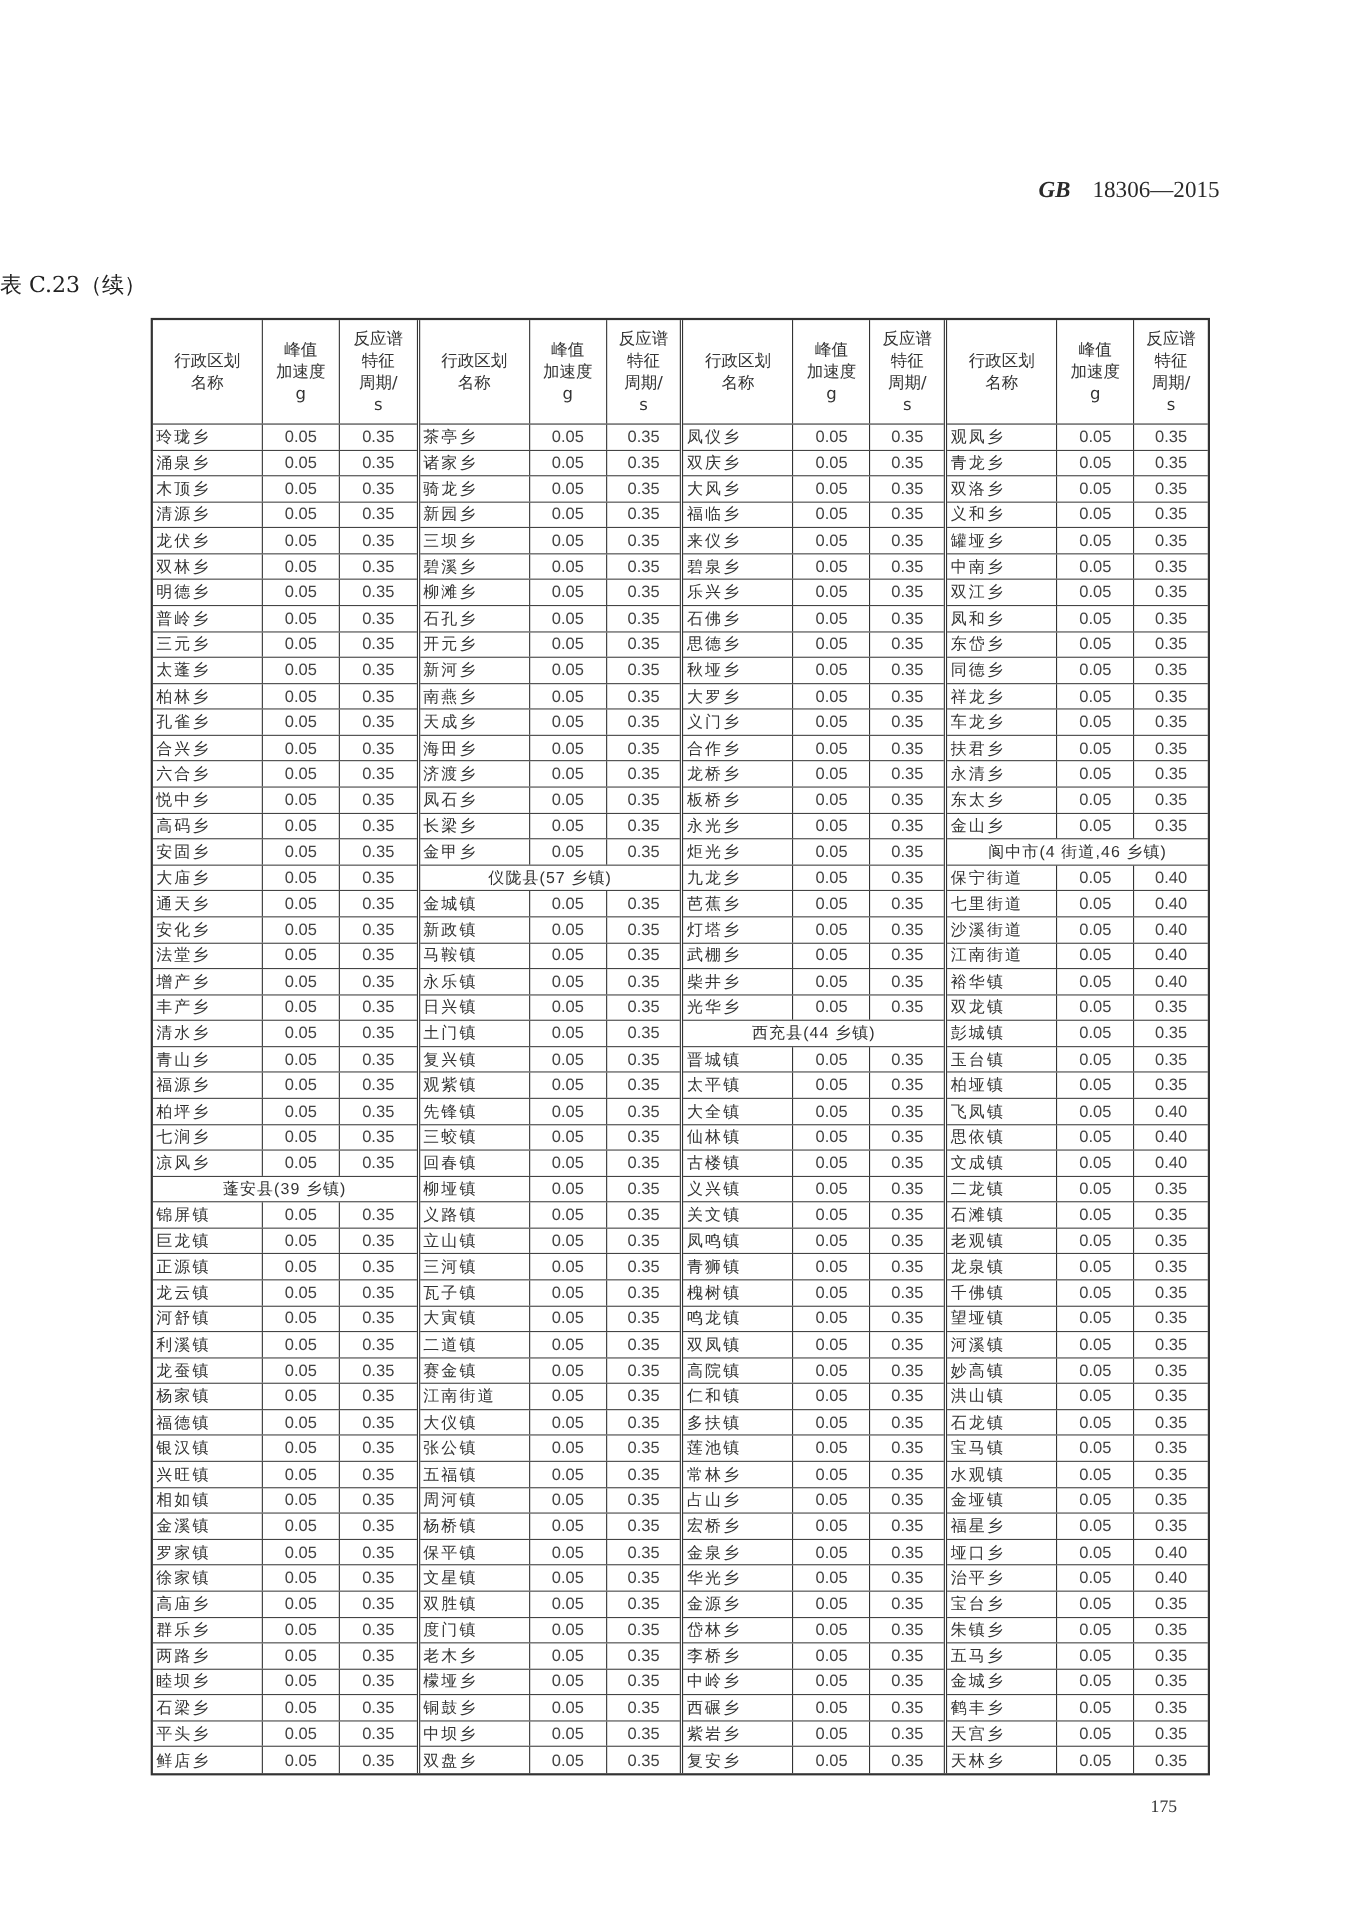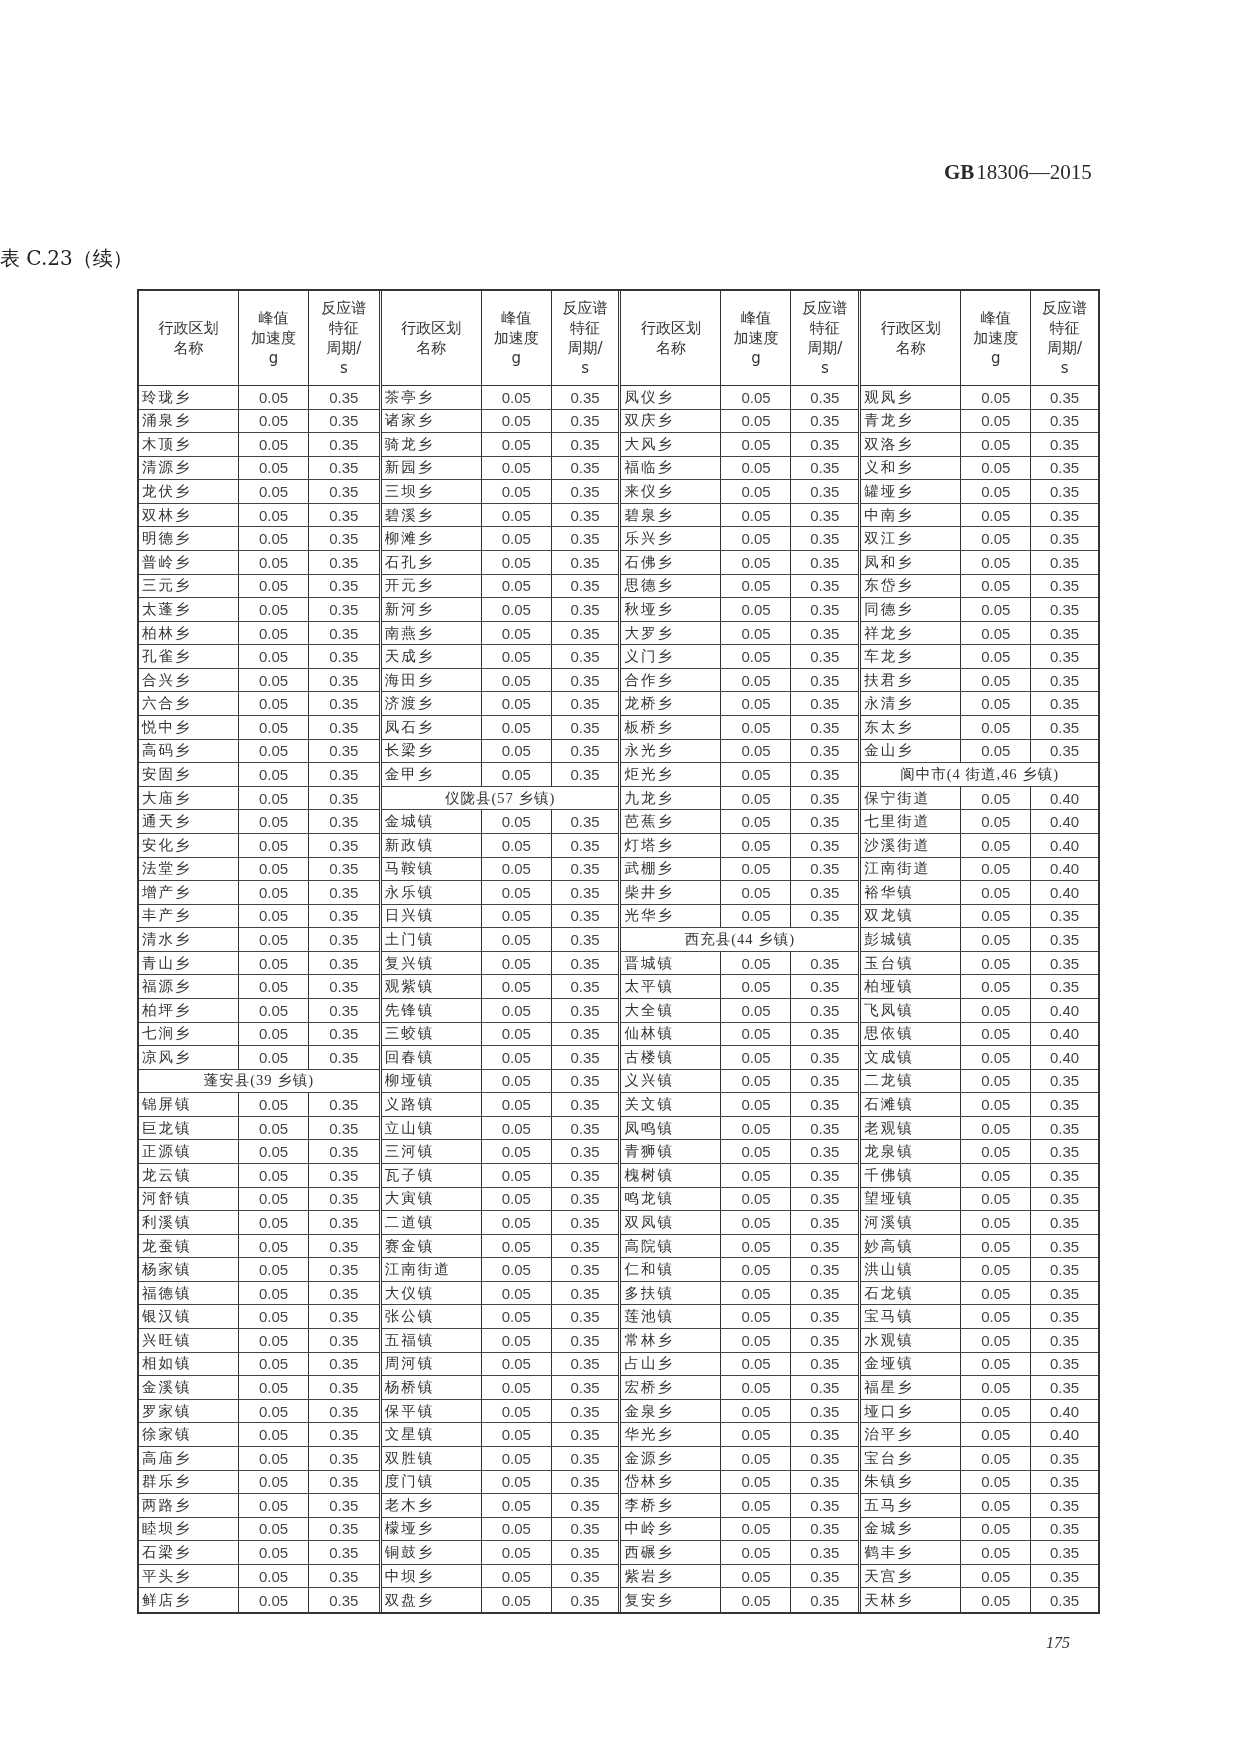--- a/index.html
+++ b/index.html
@@ -1,41 +1,41 @@
 <!DOCTYPE html>
 <html><head>
 <meta charset="utf-8">
 <style>
   html, body { margin:0; padding:0; background:#ffffff; }
   body { width:1242px; height:1755px; position:relative; overflow:hidden;
          font-family:"DejaVu Serif","Liberation Serif",serif; color:#222; }
   .std-no { position:absolute; left:944px; top:160px; font-size:21px; color:#2a2a2a; }
-  .std-no b { font-family:"Liberation Serif","DejaVu Serif",serif; font-weight:bold; margin-right:2px; }
+  .std-no b { font-family:"Liberation Serif","DejaVu Serif",serif; font-weight:bold; margin-right:20px;font-style:italic; }
   .std-no span.num { font-family:Liberation Serif, serif; }
   .title { position:absolute; left:0; width:1242px; top:245px; text-align:left; font-size:20px; color:#222; }
   .page-no { position:absolute; left:1046px; top:1634px; font-size:16px; color:#333;
-             font-family:"Liberation Serif",serif;font-style:italic; }
+             font-family:"Liberation Serif",serif; }
   .tbl-wrap { position:absolute; left:137px; top:289px; width:963px; height:1325px;
               display:flex; border:2px solid #333; box-sizing:border-box; }
   .group { width:241px; height:100%; display:flex; flex-direction:column; box-sizing:border-box; }
   .group + .group { border-left:3px double #333; }
   .hdr { height:99px; display:flex; border-bottom:1.5px solid #333; box-sizing:border-box; }
   .hdr div { display:flex; align-items:center; justify-content:center; text-align:center;
              font-size:15px; line-height:20px; color:#333; box-sizing:border-box;
              font-family:"DejaVu Sans","Liberation Sans",sans-serif; white-space:pre-line; }
   .c1 { width:100px; border-right:1px solid #333; }
   .c2 { width:70px; border-right:1px solid #333; }
   .c3 { flex:1; }
   .rows { flex:1; display:flex; flex-direction:column; }
   .row { height:23.58px; display:flex; border-bottom:1px solid #444; box-sizing:border-box; }
   .row:last-child { border-bottom:none; }
   .row div { display:flex; align-items:center; box-sizing:border-box; font-size:14.5px; color:#333; }
   .row .c1 { padding-left:3px; font-family:"DejaVu Sans","Liberation Sans",sans-serif; letter-spacing:2px; }
   .row .c2, .row .c3 { justify-content:center; font-family:"Liberation Sans","DejaVu Sans",sans-serif; font-size:15px; color:#444; }
-  .row.section div { width:100%; justify-content:center; font-family:Liberation Serif, serif; letter-spacing:1px; }
+  .row.section div { width:100%; justify-content:center; font-family:Liberation Sans, sans-serif; letter-spacing:1px; }
 </style>
 </head>
 <body>
 
 <div class="std-no">
   <b>GB</b><span class="num">18306—2015</span>
 </div>
 
 <div class="title">表 C.23（续）</div>
 

